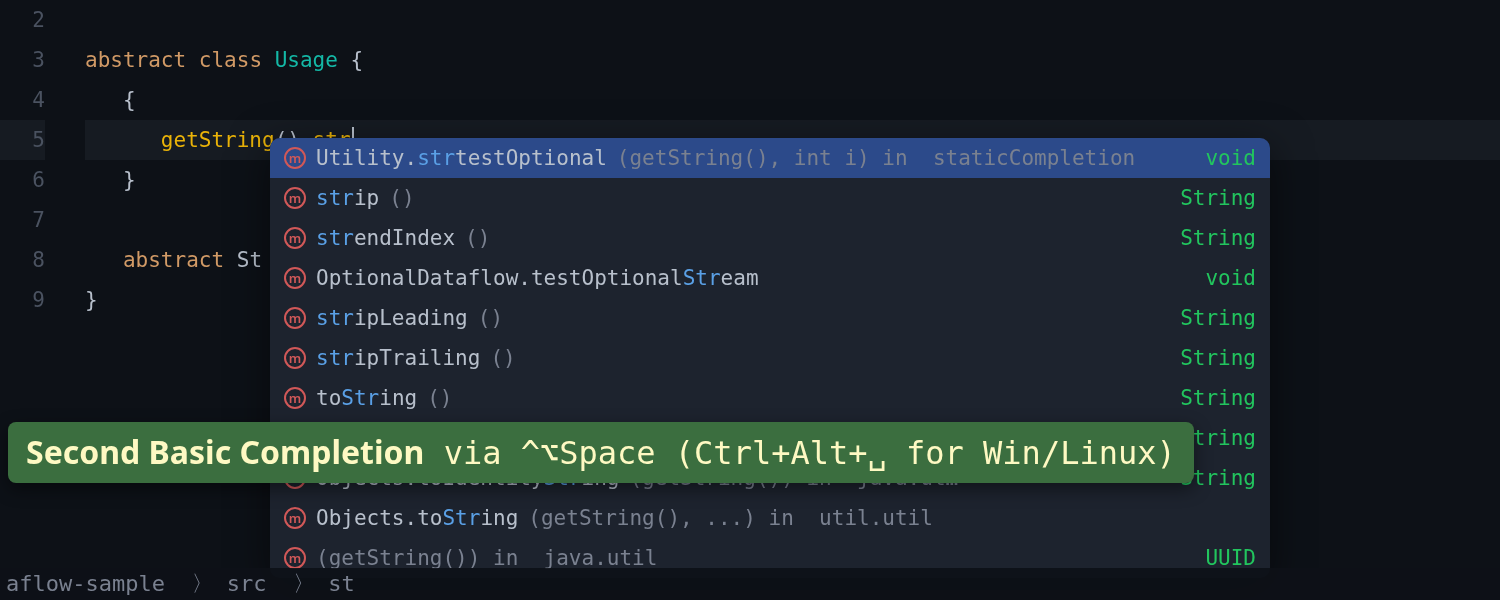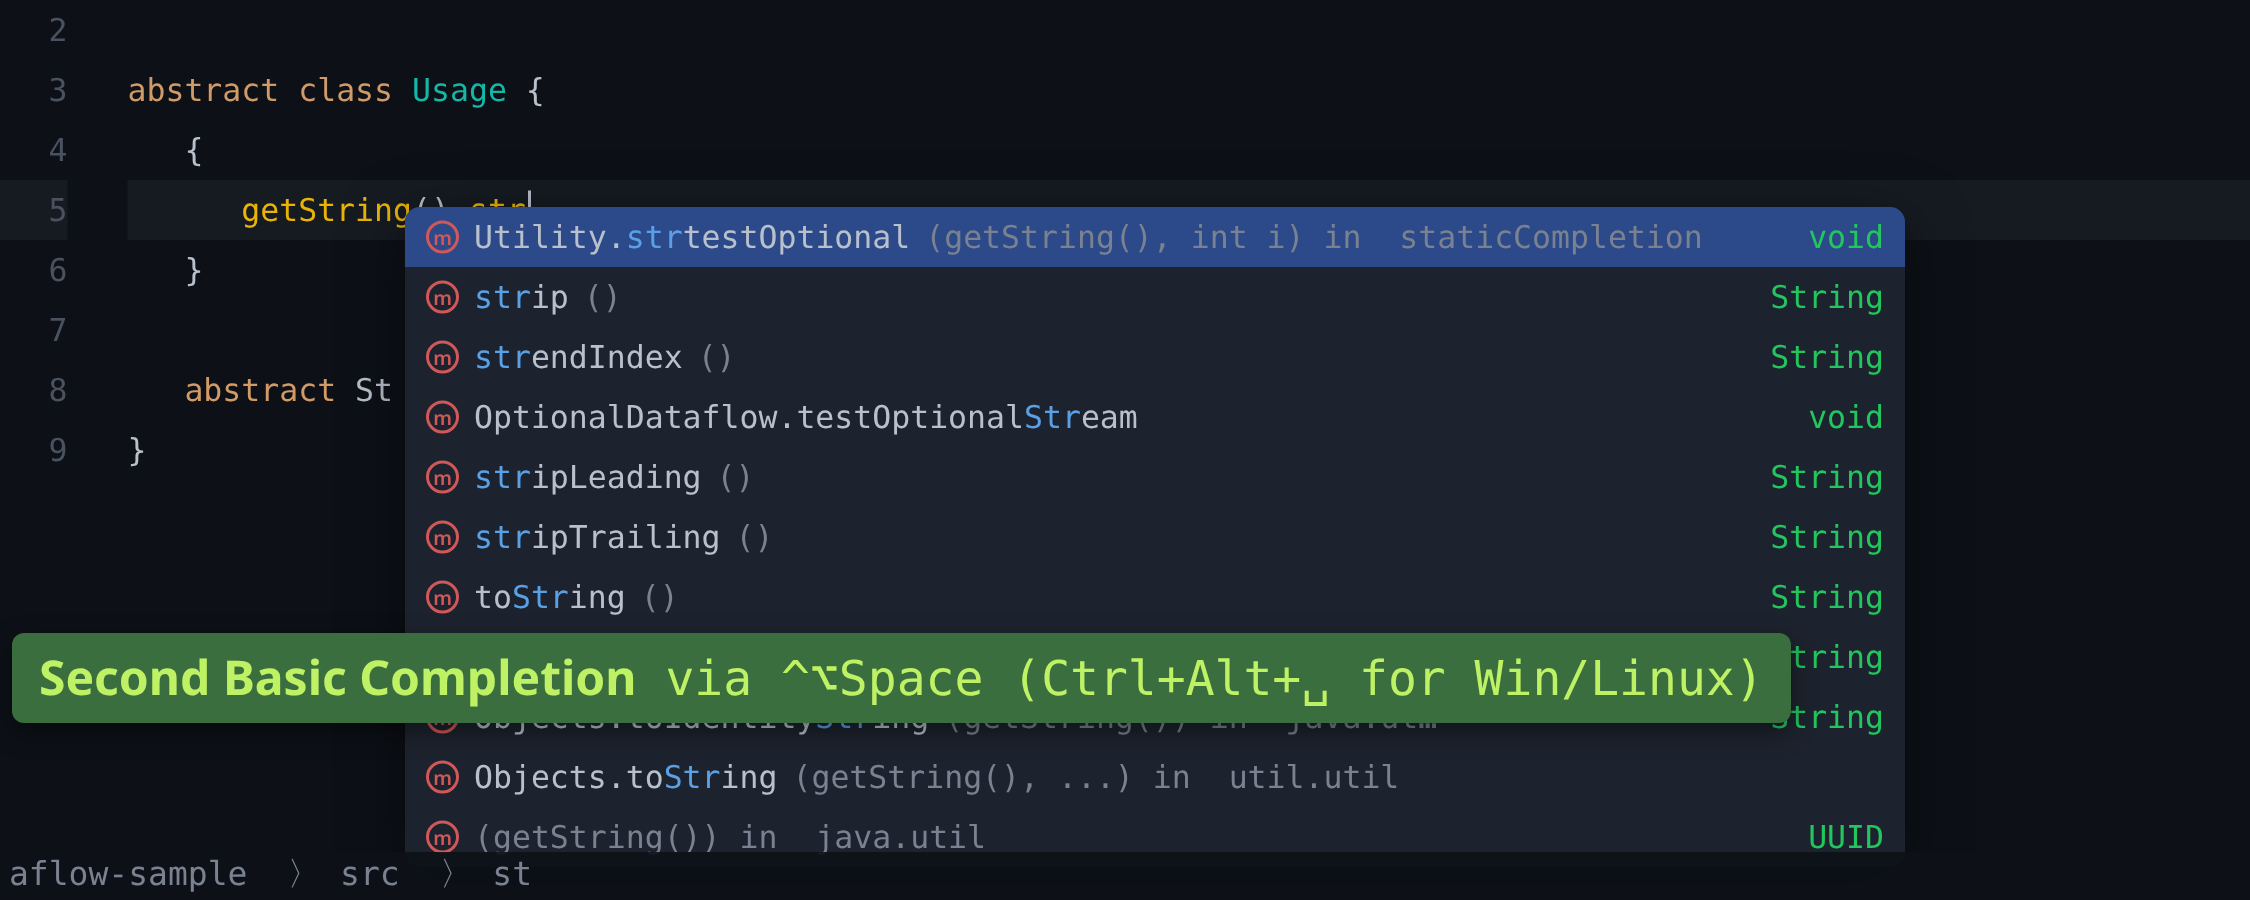--- a/index.html
+++ b/index.html
@@ -73,21 +73,21 @@
   .popup-spacer { flex: 1; }
   .popup-ret { flex: 0 0 auto; color: #22c55e; white-space: pre; }
   .match { color: #5aa0e6; }
   .plain { color: #b8c0cc; }
 
   .banner {
     position: absolute;
     left: 8px;
     top: 422px;
     background: #3b6e3f;
-    color: #bef264;
+    color: #fef9c3;
     font-family: system-ui, -apple-system, sans-serif;
     font-size: 32px;
     line-height: 1;
     padding: 14px 18px;
     border-radius: 8px;
     box-shadow: 0 6px 18px rgba(0,0,0,0.45);
     z-index: 20;
   }
   .banner .bold { font-weight: 700; }
   .banner .shortcut { font-family: ui-monospace, Menlo, monospace; }

